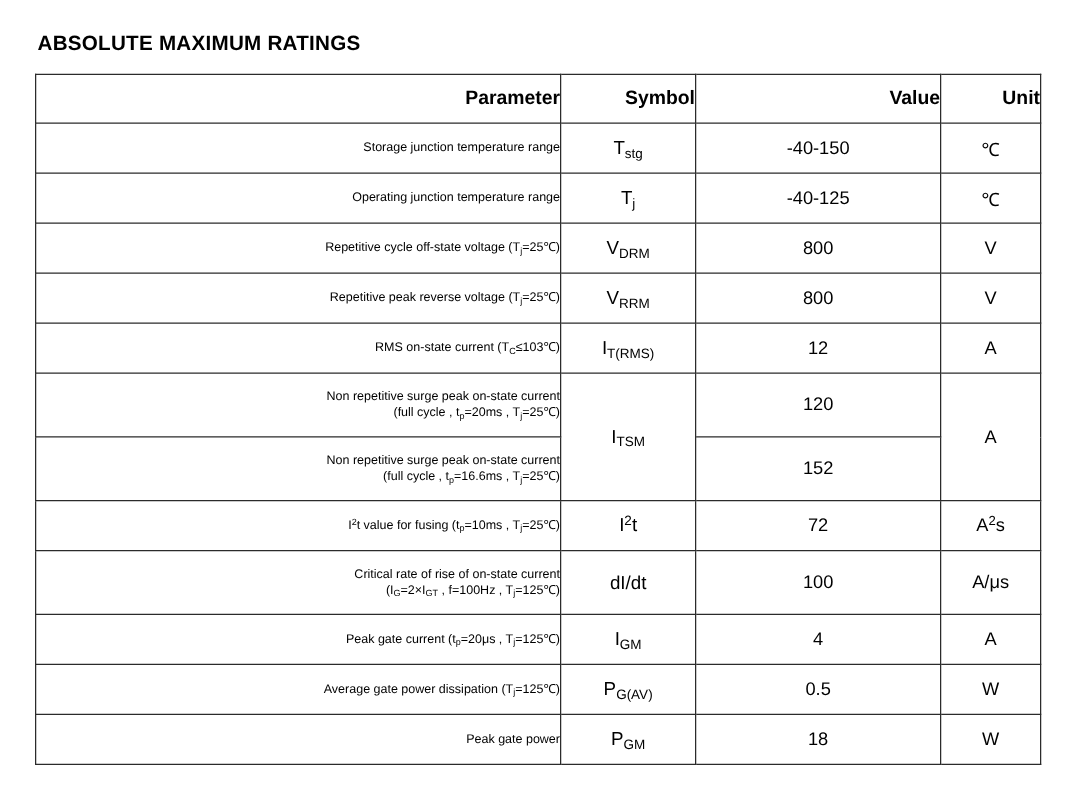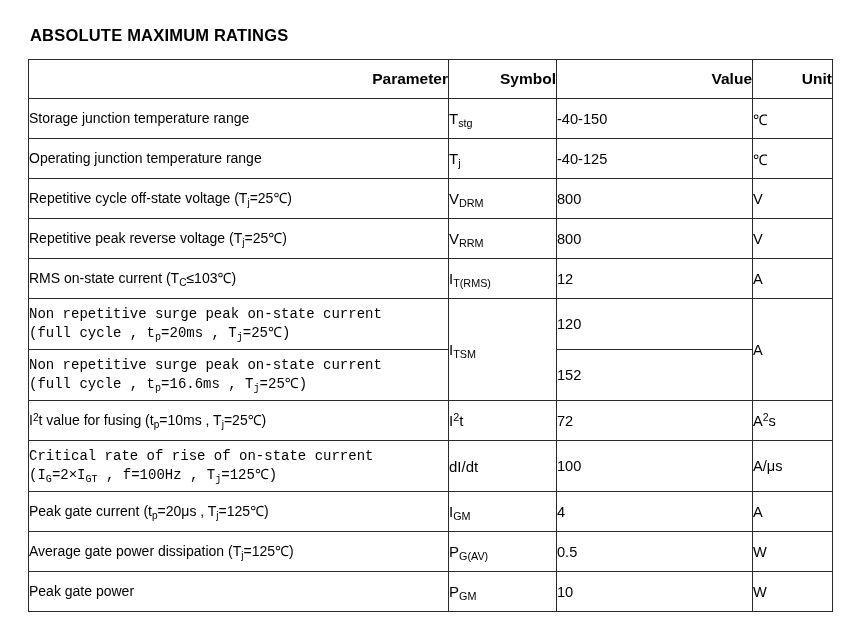--- a/index.html
+++ b/index.html
@@ -44,36 +44,36 @@
   .col-unit    { width: 80px; }
 
   th.hd {
     font-size: 15.5px;
     font-weight: bold;
     text-align: right;
     height: 38px;
     line-height: 38px;
   }
   td.param {
-    font-size: 14px;
-    text-align: left;
+    font-size: 10px;
+    text-align: right;
     padding: 6px 0 6px 10px;
     line-height: 1.35;
   }
   td.sym, td.val, td.unit {
     font-size: 14.6px;
-    text-align: left;
+    text-align: center;
   }
   td.sym { font-size: 15px; }
   .row-1line td.param,
   .row-1line td.sym,
   .row-1line td.val,
   .row-1line td.unit { height: 39px; }
 
-  .row-2line td.param { height: 50px; font-family: Liberation Mono, monospace; }
+  .row-2line td.param { height: 50px; }
   .row-2line td.sym,
   .row-2line td.val,
   .row-2line td.unit { height: 50px; margin-top: 18px; }
 
   sub { font-size: 0.72em; vertical-align: baseline; position: relative; top: 0.28em; }
   sup { font-size: 0.72em; vertical-align: baseline; position: relative; top: -0.45em; }
   .p2 { margin: 0; }
 </style>
 </head>
 <body>
@@ -179,19 +179,19 @@
       <tr class="row-1line">
         <td class="param"><span>Average gate power dissipation (T</span><sub>j</sub><span>=125℃)</span></td>
         <td class="sym"><span>P</span><sub>G(AV)</sub></td>
         <td class="val">0.5</td>
         <td class="unit">W</td>
       </tr>
 
       <tr class="row-1line">
         <td class="param">Peak gate power</td>
         <td class="sym"><span>P</span><sub>GM</sub></td>
-        <td class="val">10</td>
+        <td class="val">18</td>
         <td class="unit">W</td>
       </tr>
 
     </tbody>
   </table>
 </div>
 
 </body></html>

